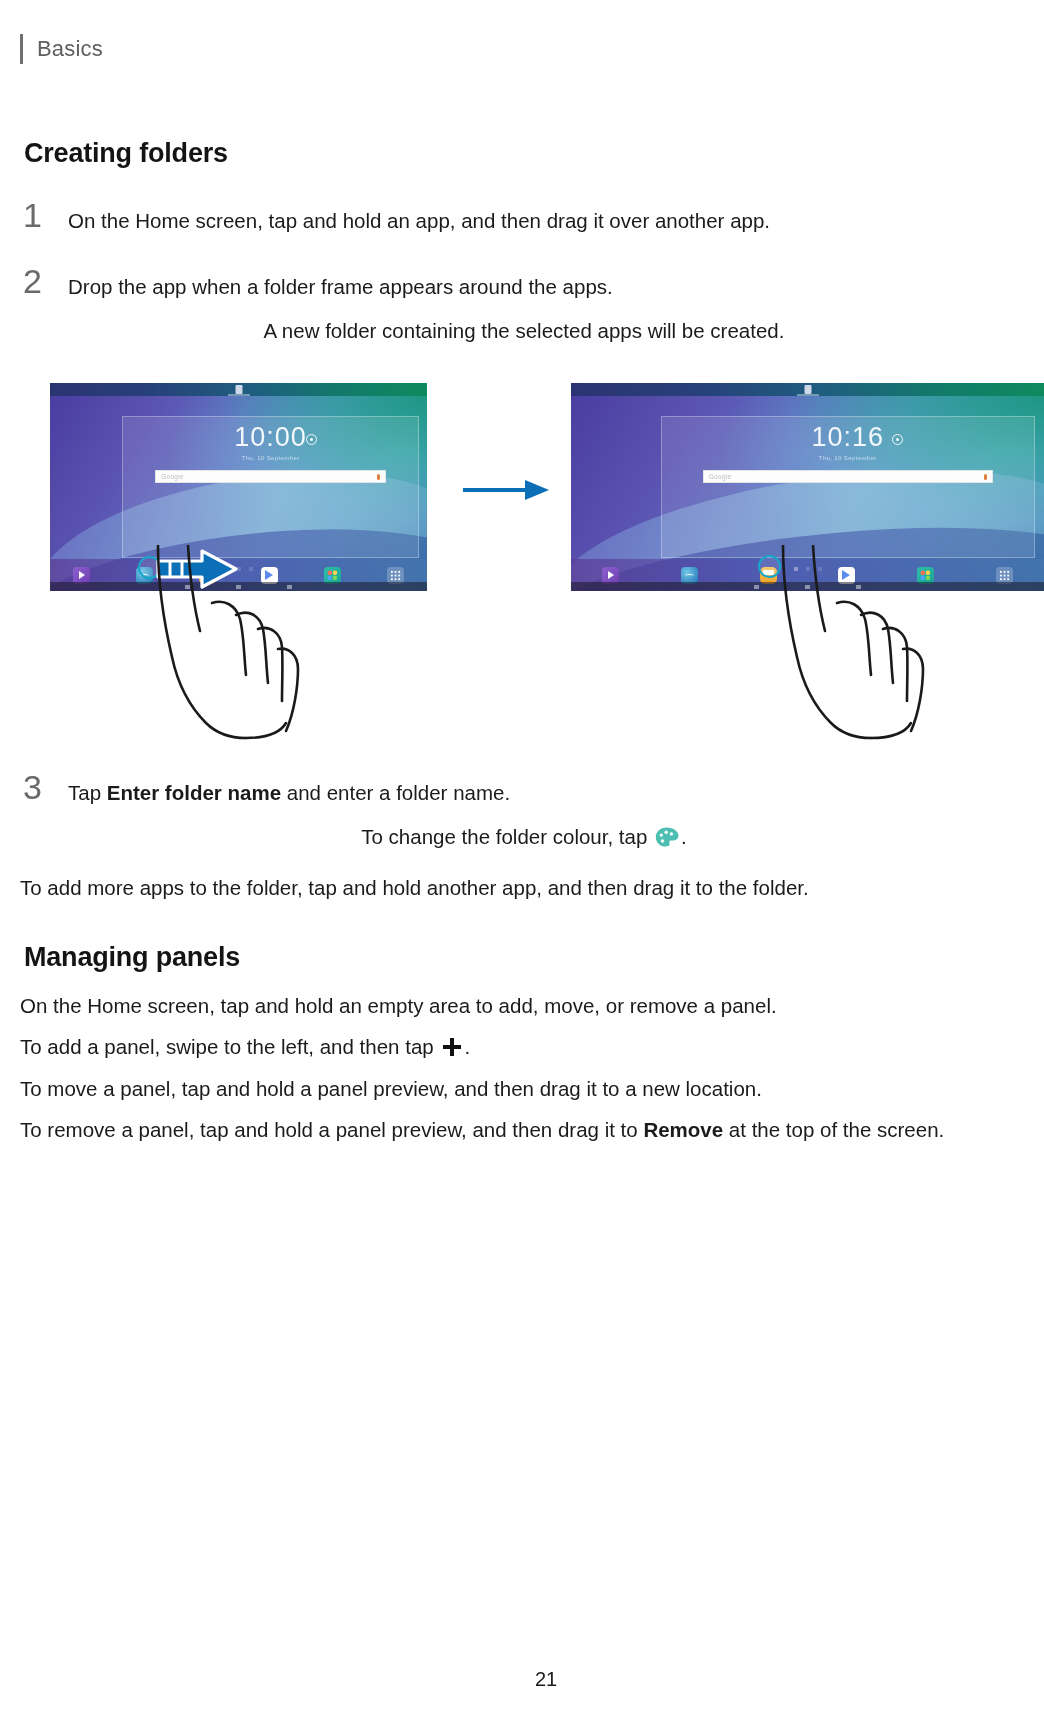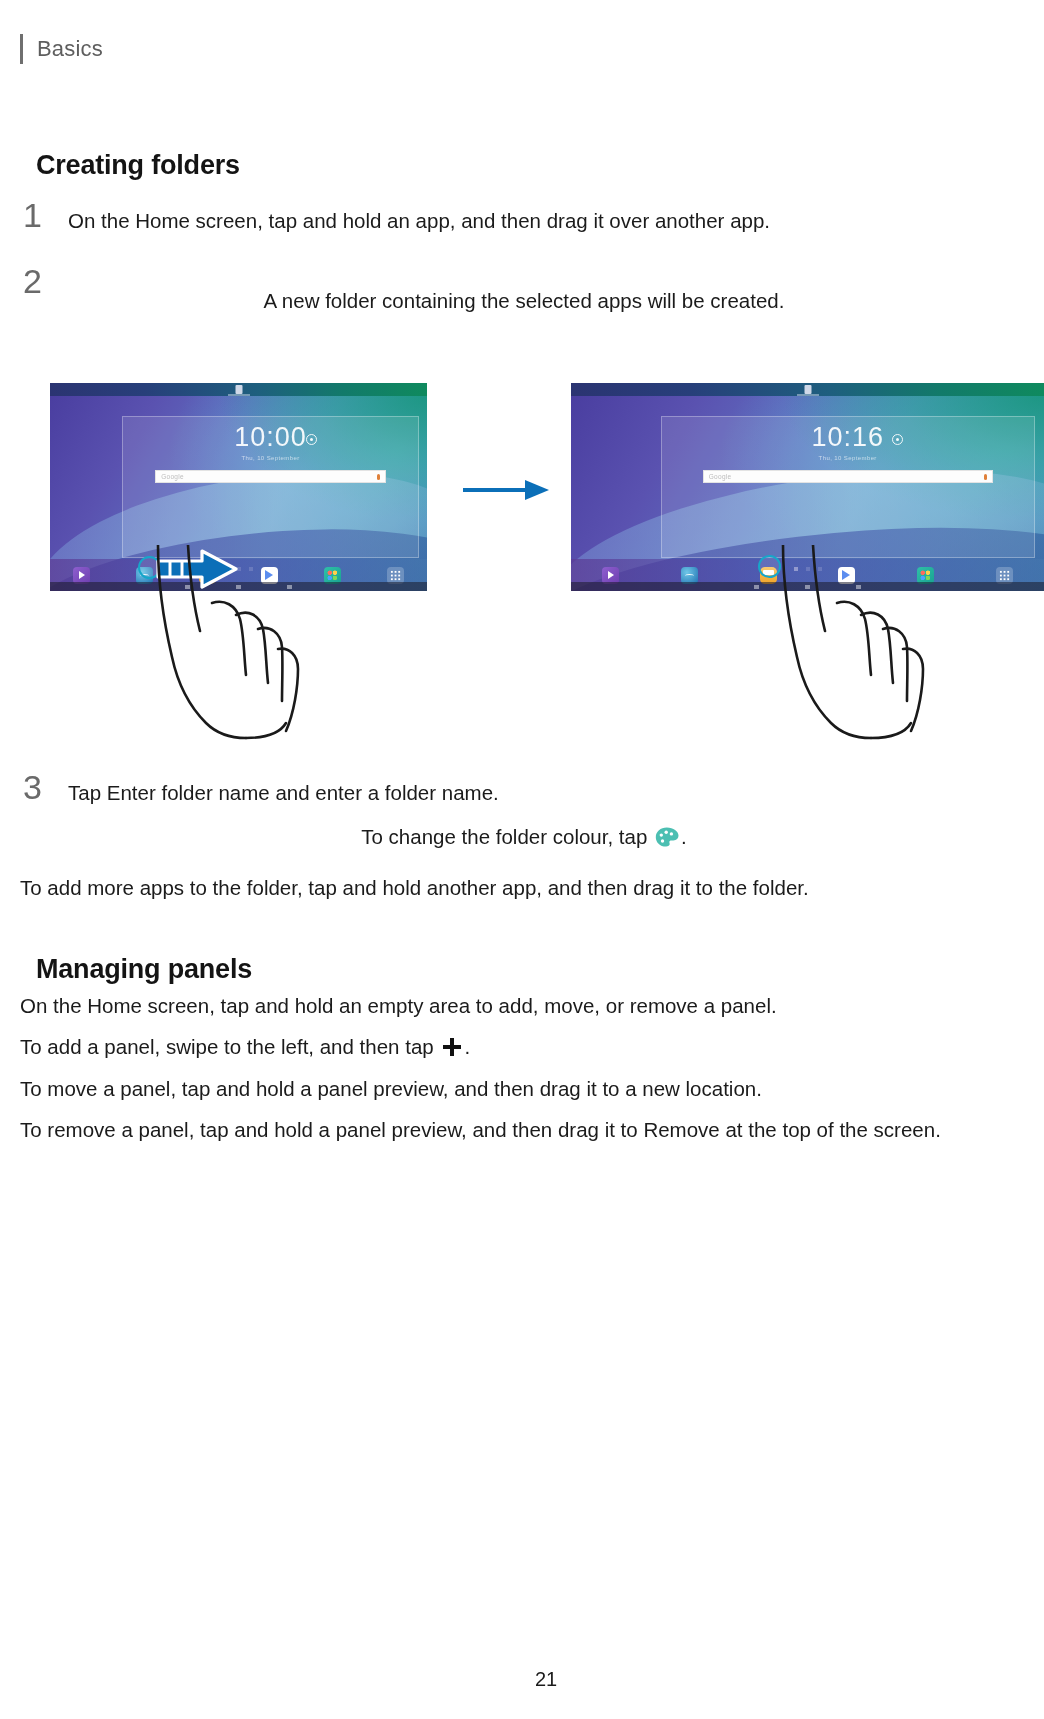--- a/index.html
+++ b/index.html
@@ -28,21 +28,21 @@
     width: 3px; height: 30px; background: #6f6f6f; margin-right: 14px;
   }
   .runhead .label {
     font-size: 22px; color: #5e5e5e; letter-spacing: .2px;
     font-family: "Liberation Sans", sans-serif;
   }
 
   
   h2.sec {
     position: absolute;
-    margin: 16px;
+    margin: 4px;
     font-size: 27px;
     font-weight: bold;
     letter-spacing: -.2px;
     color: #141414;
   }
   #h-creating { left: 20px; top: 134px; }
   #h-managing { left: 20px; top: 938px; }
 
   
   .step { position: absolute; left: 20px; width: 960px; }
@@ -63,21 +63,21 @@
     font-size: 20.5px;
     line-height: 30px;
     color: #1b1b1b;
     margin-top: 14px;
     text-align: center;
   }
   #step1 { top: 206px; }
   #step2 { top: 272px; }
   #step3 { top: 778px; }
 
-  b { font-weight: normal; }
+  b { font-weight: bold; }
 
   
   p.body {
     position: absolute;
     margin: 0;
     left: 20px;
     width: 952px;
     font-size: 20.5px;
     line-height: 31px;
     color: #1b1b1b;
@@ -278,20 +278,21 @@
 
   <h2 class="sec" id="h-creating">Creating folders</h2>
 
   <div class="step" id="step1">
     <span class="num">1</span>
     <div class="txt">On the Home screen, tap and hold an app, and then drag it over another app.</div>
   </div>
 
   <div class="step" id="step2">
     <span class="num">2</span>
+    <div class="txt">Drop the app when a folder frame appears around the apps.</div>
     <div class="sub">A new folder containing the selected apps will be created.</div>
   </div>
 
   <div class="figure">
 
     <div class="device" id="dev-left">
       <div class="statusbar">
         <span class="sb-icon"></span>
         <span class="sb-label"></span>
       </div>

